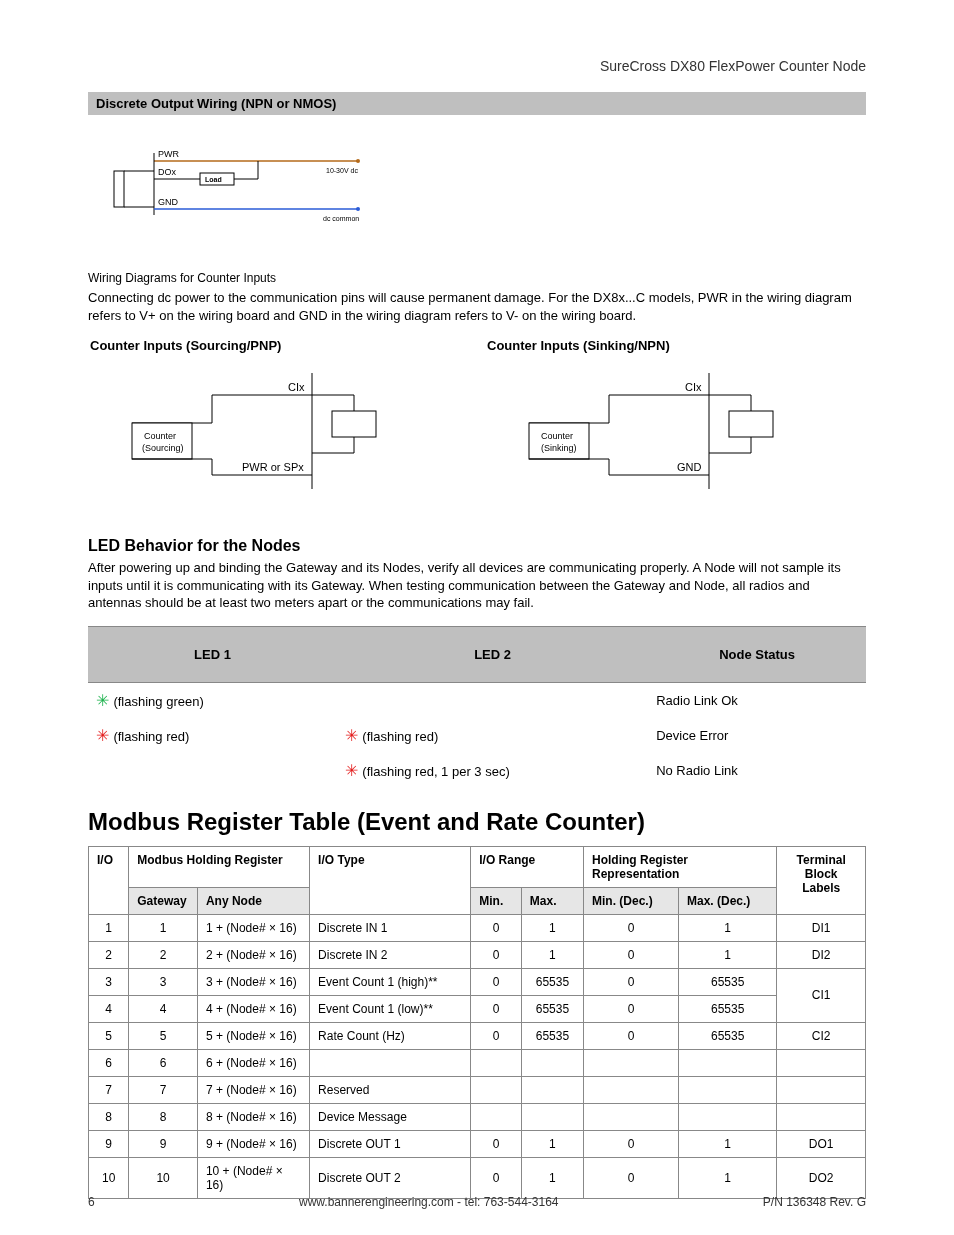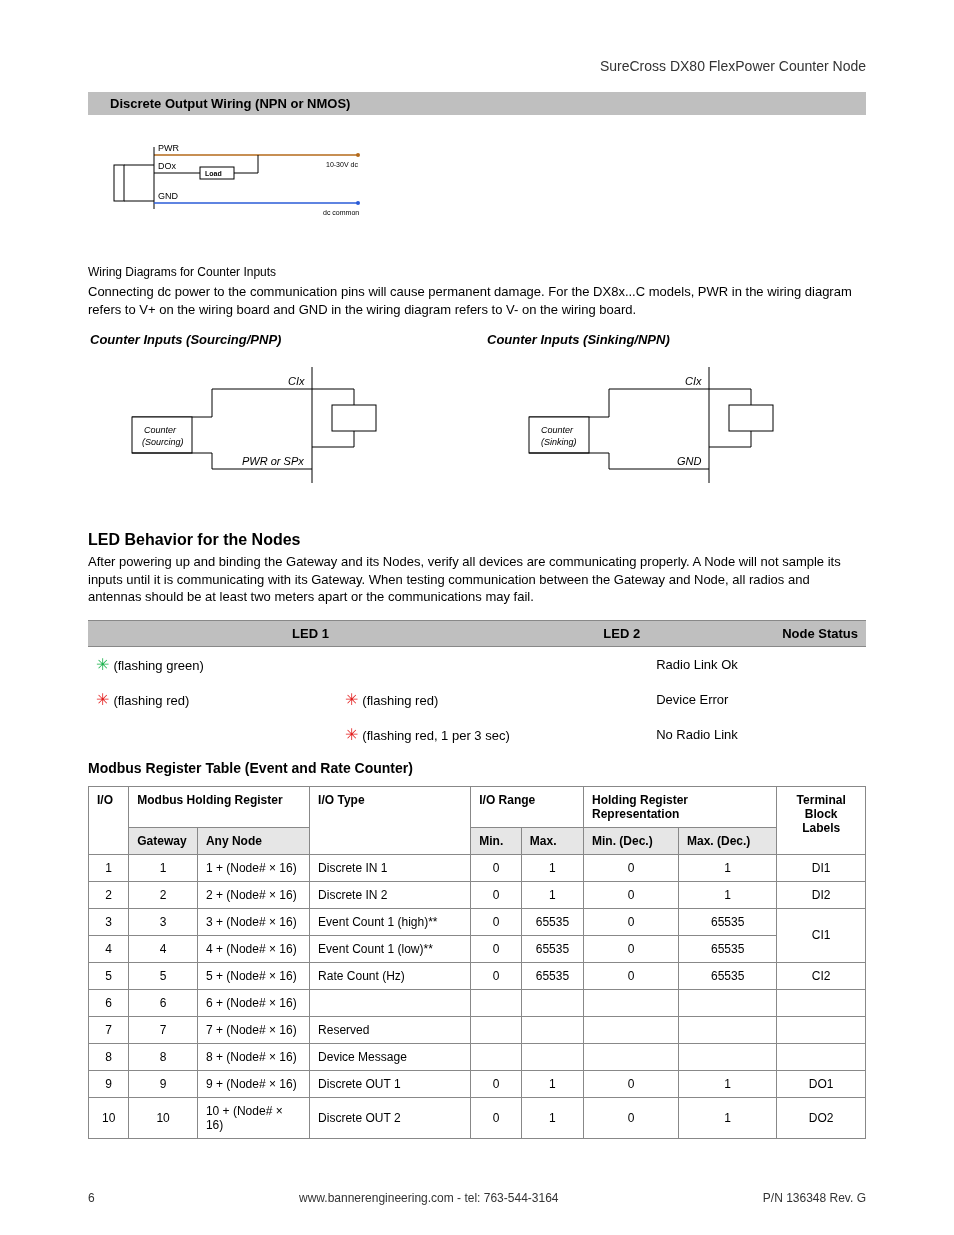--- a/index.html
+++ b/index.html
@@ -19,40 +19,40 @@
   .topline {
     text-align: right;
     font-size: 14px;
     color: #333;
     margin-bottom: 18px;
   }
   .section-bar {
     background: #bfbfbf;
     font-weight: bold;
     font-size: 13px;
-    padding: 4px 22px;
+    padding: 4px 8px;
     margin-top: 6px;
   }
   .diagram-discrete {
-    margin-top: 22px;
+    margin-top: 28px;
     margin-left: 20px;
     width: 280px;
     text-decoration: underline;
   }
   .h2 { font-size: 12px; font-weight: normal; margin-top: 24px; margin-bottom: 4px; }
   .h2b { font-size: 16px; font-weight: bold; margin-top: 30px; margin-bottom: 4px; }
-  .h3b { font-size: 14px; font-weight: bold; margin-top: 8px; margin-bottom: 10px; }
+  .h3b { font-size: 24px; font-weight: bold; margin-top: 20px; margin-bottom: 10px; }
   .p   { font-size: 13px; line-height: 1.35; margin: 0 0 14px 0; }
-  .two-col { display: flex; gap: 16px; margin-top: 10px; font-style: italic; }
+  .two-col { display: flex; gap: 16px; margin-top: 10px; }
   .two-col .col { flex: 1; }
   .sub-bold { font-size: 13px; font-weight: bold; margin-bottom: 10px; display: block; padding-left: 2px; }
   .diagram-counter { margin-left: 24px; }
   
   .led-table { width: 100%; border-collapse: collapse; margin-top: 14px; font-size: 13px; }
-  .led-table th { background: #bfbfbf; text-align: right; font-weight: bold; padding: 5px 8px; border-top: 1px solid #888; border-bottom: 1px solid #888;}
+  .led-table th { background: #bfbfbf; text-align: center; font-weight: bold; padding: 20px 8px; border-top: 1px solid #888; border-bottom: 1px solid #888;}
   .led-table td { padding: 8px 8px; vertical-align: middle; }
   .flash.green { color: #1bb24c; font-size: 16px; margin-right: 4px; }
   .flash.red   { color: #e31b1b; font-size: 16px; margin-right: 4px; }
   
   .modbus-table { width: 100%; border-collapse: collapse; font-size: 12px; }
   .modbus-table th, .modbus-table td { border: 1px solid #888; padding: 6px 8px; }
   .modbus-table th { background: #fff; font-weight: bold; text-align: left; vertical-align: top; }
   .modbus-table th.sub { background: #e6e6e6; }
   .modbus-table td { text-align: center; }
   .modbus-table td.left { text-align: left; }

